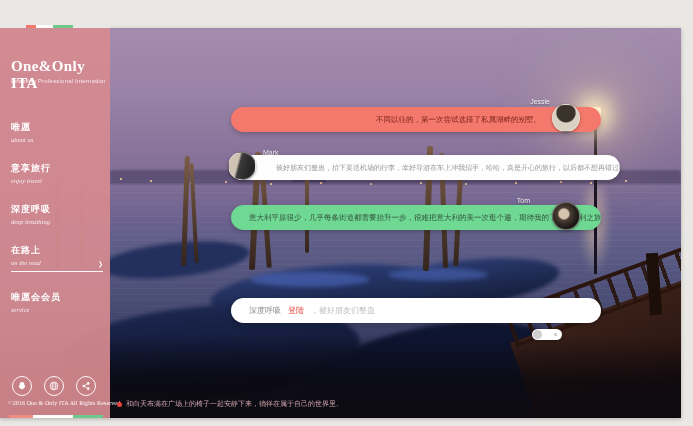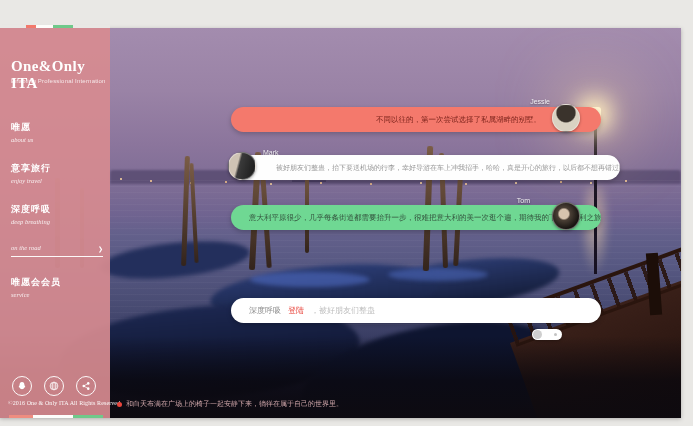--- a/index.html
+++ b/index.html
@@ -138,20 +138,21 @@
       </div>
       <div class="nav-item">
         <div class="nav-zh">意享旅行</div>
         <div class="nav-en">enjoy travel</div>
       </div>
       <div class="nav-item">
         <div class="nav-zh">深度呼吸</div>
         <div class="nav-en">deep breathing</div>
       </div>
       <div class="nav-item active">
+        <div class="nav-zh">在路上</div>
         <div class="nav-en">on the road</div>
         <span class="nav-arrow">❯</span>
       </div>
       <div class="nav-item">
         <div class="nav-zh">唯愿会会员</div>
         <div class="nav-en">service</div>
       </div>
     </div>
 
     <div class="social">

